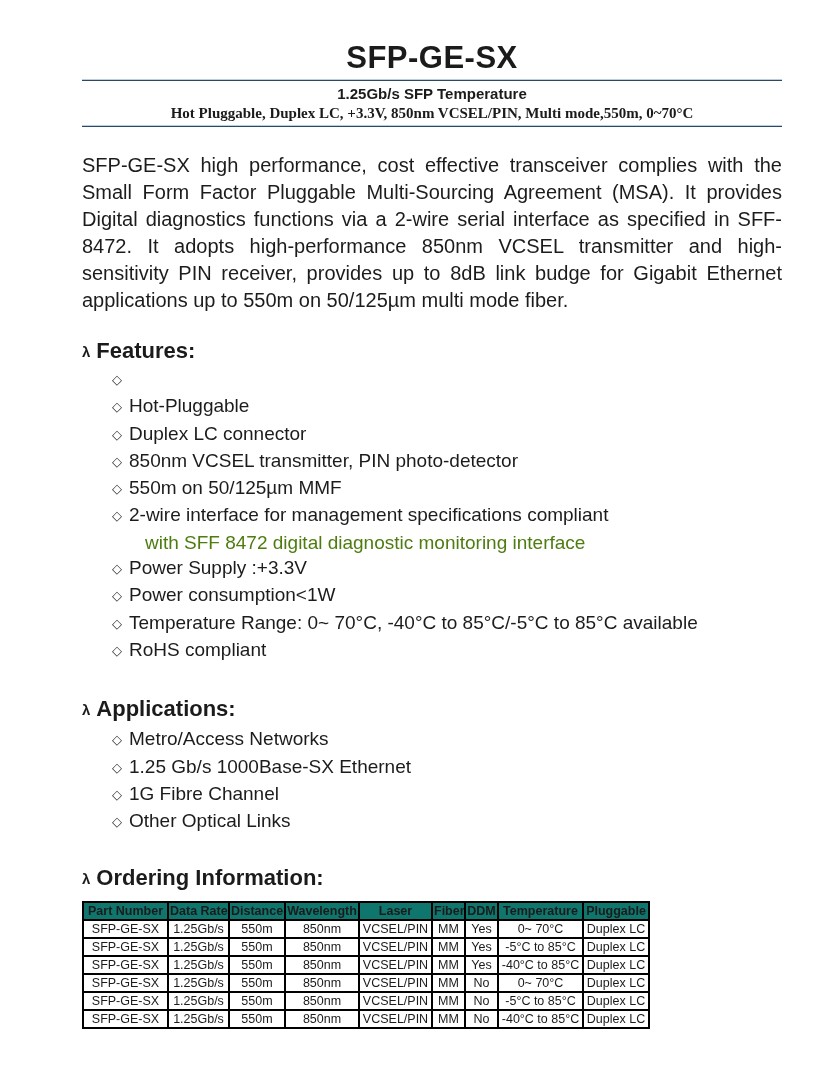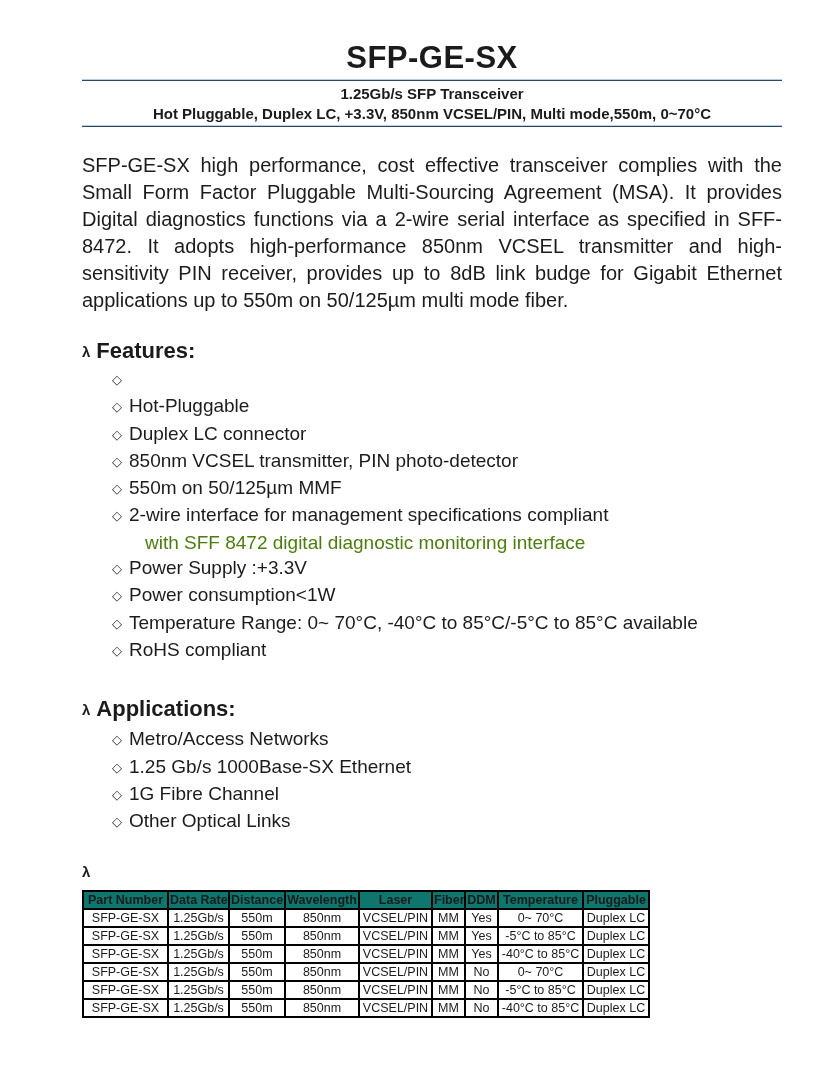--- a/index.html
+++ b/index.html
@@ -36,20 +36,21 @@
     font-size: 15px;
     font-weight: bold;
     line-height: 20px;
     margin-top: 3px;
   }
   .subtitle2 {
     text-align: center;
     font-size: 15px;
     font-weight: bold;
     line-height: 19px;
+    font-family: Liberation Serif, serif;
   }
   .rule2 { margin-top: 2px; }
   
   .description {
     margin-top: 25px;
     font-size: 20px;
     line-height: 27px;
     text-align: justify;
     color: #1c1c1c;
   }
@@ -129,21 +130,21 @@
   .ordering-table th:nth-child(8), .ordering-table td:nth-child(8) { width: 85px; }
   .ordering-table th:nth-child(9), .ordering-table td:nth-child(9) { width: 66px; }
 </style>
 </head>
 <body>
 
 <div class="page">
 
   <div class="doc-title">SFP-GE-SX</div>
   <div class="rule"></div>
-  <div class="subtitle1">1.25Gb/s SFP Transceiver</div>
+  <div class="subtitle1">1.25Gb/s SFP Temperature</div>
   <div class="subtitle2">Hot Pluggable, Duplex LC, +3.3V, 850nm VCSEL/PIN, Multi mode,550m, 0~70°C</div>
   <div class="rule rule2"></div>
 
   <p class="description">SFP-GE-SX high performance, cost effective transceiver complies with the Small Form Factor Pluggable Multi-Sourcing Agreement (MSA). It provides Digital diagnostics functions via a 2-wire serial interface as specified in SFF-8472. It adopts high-performance 850nm VCSEL transmitter and high-sensitivity PIN receiver, provides up to 8dB link budge for Gigabit Ethernet applications up to 550m on 50/125µm multi mode fiber.</p>
 
   <div class="section-heading features-heading">
     <span class="lambda">λ</span>
     <span class="heading-text">Features:</span>
   </div>
   <div class="bullet-list" id="features-list">
@@ -207,20 +208,21 @@
         <span>1G Fibre Channel</span>
       </div>
       <div class="li-row">
         <span class="diamond">◇</span>
         <span>Other Optical Links</span>
       </div>
     </div>
 
   <div class="section-heading ordering-heading">
     <span class="lambda">λ</span>
+    <span class="heading-text">Ordering Information:</span>
   </div>
   <table class="ordering-table" id="ordering-table">
     <thead>
         <tr>
           <th>Part Number</th>
           <th>Data Rate</th>
           <th>Distance</th>
           <th>Wavelength</th>
           <th>Laser</th>
           <th>Fiber</th>

